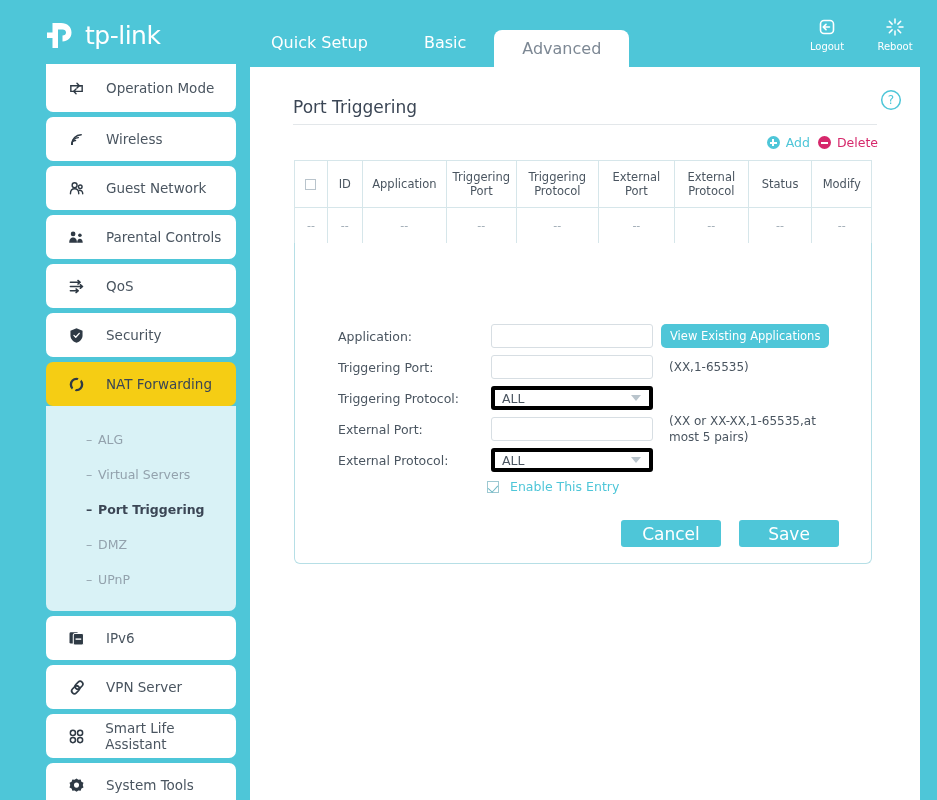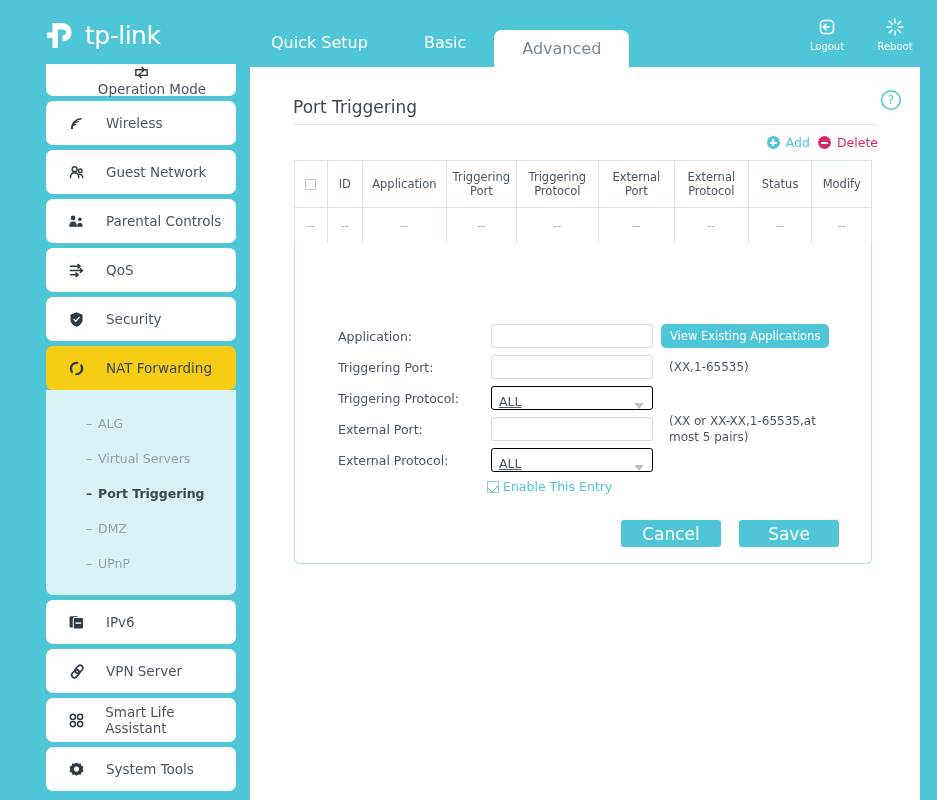--- a/index.html
+++ b/index.html
@@ -98,21 +98,21 @@
     border-radius: 7px;
     height: 44px;
     margin-bottom: 5px;
     display: flex;
     align-items: center;
     padding-left: 22px;
     cursor: pointer;
     color: #4a5560;
     font-size: 13.5px;
   }
-  .side-item.first { border-radius: 0 0 7px 7px; height: 32px; margin-top:0;flex-direction:column; }
+  .side-item.first { border-radius: 0 0 7px 7px; height: 48px; margin-top:0; }
   .side-item.active {
     background: #f5cd14;
     color: #3b4655;
   }
   .side-item .s-ic {
     width: 26px;
     display: flex;
     align-items: center;
     justify-content: flex-start;
     margin-right: 12px;
@@ -258,31 +258,30 @@
     background: #fff;
     font-family: inherit;
     font-size: 12.5px;
     color: #4a5560;
     padding: 0 7px;
     outline: none;
   }
   .fselect {
     width: 162px;
     height: 24px;
-    border: 1px solid #000000;
+    border: 4px solid #000000;
     border-radius: 3px;
     background: #fff;
     font-size: 12.5px;
     color: #4a5560;
     padding: 0 7px;
     display: flex;
-    align-items: flex-end;
+    align-items: center;
     position: relative;
     cursor: pointer;
-    text-decoration: underline;
   }
   .fselect .caret {
     position: absolute;
     right: 8px;
     width: 0; height: 0;
     border-left: 5px solid transparent;
     border-right: 5px solid transparent;
     border-top: 6px solid #b9c4cc;
   }
   .fhint {
@@ -305,21 +304,21 @@
     font-family: inherit;
     white-space: nowrap;
   }
 
   .enable-row {
     position: absolute;
     left: 487px;
     top: 412px;
     display: flex;
     align-items: center;
-    gap: 4px;
+    gap: 11px;
     cursor: pointer;
     justify-content: space-between;
   }
   .enable-cb {
     width: 12px; height: 12px;
     border: 1px solid #9ec9d2;
     background: #fff;
     position: relative;
   }
   .enable-cb::after {

